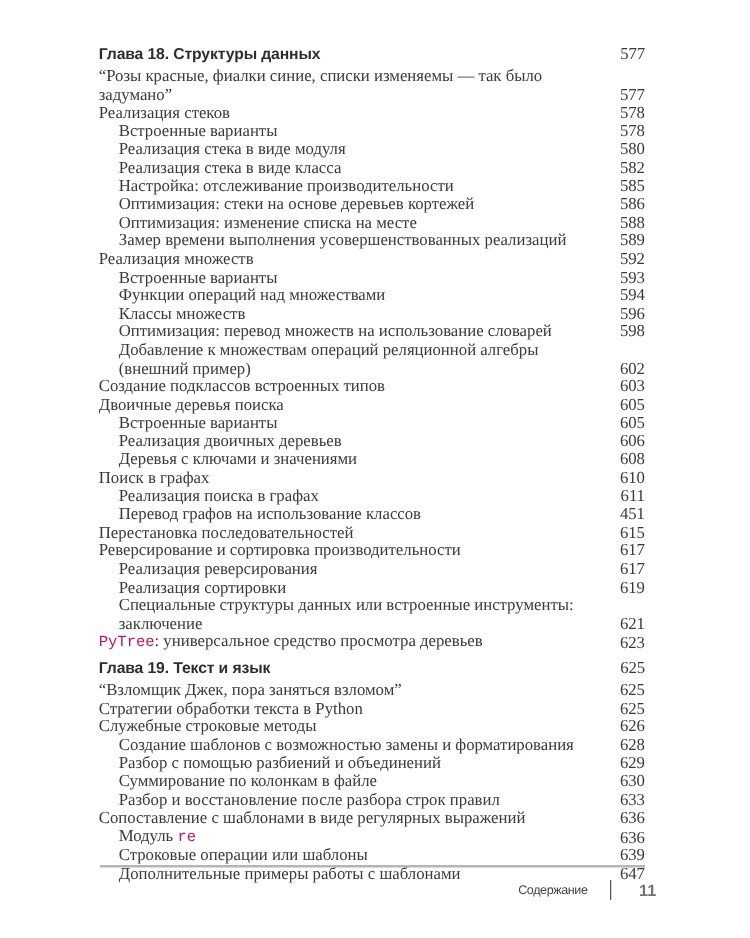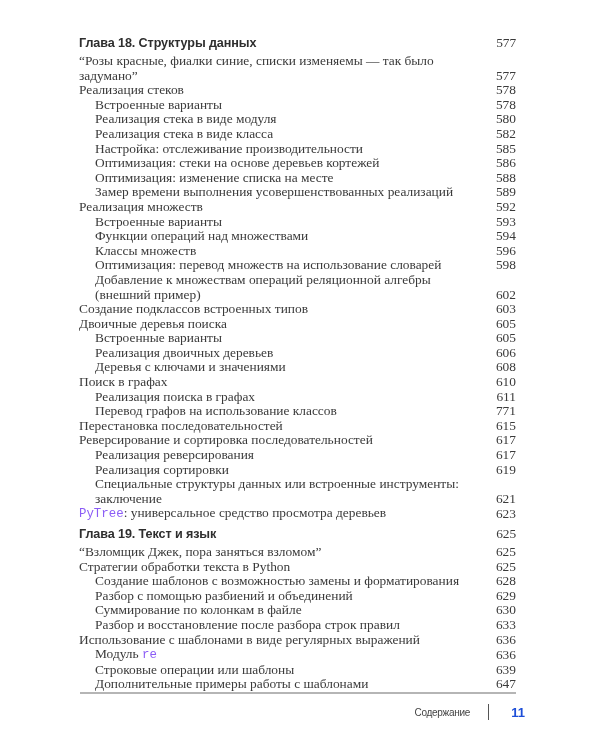--- a/index.html
+++ b/index.html
@@ -7,27 +7,27 @@
        font-family:"Liberation Serif","DejaVu Serif",serif;color:#3a3a3a;}
   .toc{position:absolute;left:79px;top:35px;width:437px;}
   .row{display:flex;justify-content:space-between;align-items:flex-end;font-size:13.4px;line-height:14.6px;}
   .row .t{flex:1;padding-right:14px;}
   .row .p{width:28px;text-align:right;white-space:nowrap;}
   .l2 .t{padding-left:16px;}
   .chap{font-family:"Liberation Sans","DejaVu Sans",sans-serif;font-weight:bold;font-size:12.6px;color:#2e2e2e;
         line-height:16px;margin-bottom:3px;letter-spacing:-0.1px;}
   .chap .p{font-family:"Liberation Serif","DejaVu Serif",serif;font-weight:normal;font-size:13.4px;color:#3a3a3a;}
   .chap.second{margin-top:4px;align-items:center;}
-  .mono{font-family:"Liberation Mono","DejaVu Sans Mono",monospace;font-size:12.4px;color:#8b5cf6;}
+  .mono{font-family:"Liberation Mono","DejaVu Sans Mono",monospace;font-size:12.4px;color:#be185d;}
   .footer-line{position:absolute;left:80px;top:692px;width:436px;height:2px;background:#b5b5b5;}
   .footer{position:absolute;top:704px;right:75px;display:flex;align-items:center;
           font-family:"Liberation Sans","DejaVu Sans",sans-serif;}
   .footer .label{font-size:10px;color:#444;letter-spacing:-0.3px;}
   .footer .sep{width:1px;height:16px;background:#555;margin:0 14px 0 18px;}
-  .footer .num{font-weight:bold;font-size:13px;color:#1d4ed8;width:22px;text-align:right;}
+  .footer .num{font-weight:bold;font-size:13px;color:#737373;width:22px;text-align:right;}
 </style>
 </head>
 <body>
 
 <div class="toc">
 
   <div class="row chap">
     <span class="t">Глава 18. Структуры данных</span>
     <span class="p">577</span>
   </div>
@@ -115,28 +115,28 @@
       <div class="row l1">
         <span class="t"><span>Поиск в графах</span></span>
         <span class="p">610</span>
       </div>
       <div class="row l2">
         <span class="t"><span>Реализация поиска в графах</span></span>
         <span class="p">611</span>
       </div>
       <div class="row l2">
         <span class="t"><span>Перевод графов на использование классов</span></span>
-        <span class="p">771</span>
+        <span class="p">451</span>
       </div>
       <div class="row l1">
         <span class="t"><span>Перестановка последовательностей</span></span>
         <span class="p">615</span>
       </div>
       <div class="row l1">
-        <span class="t"><span>Реверсирование и сортировка последовательностей</span></span>
+        <span class="t"><span>Реверсирование и сортировка производительности</span></span>
         <span class="p">617</span>
       </div>
       <div class="row l2">
         <span class="t"><span>Реализация реверсирования</span></span>
         <span class="p">617</span>
       </div>
       <div class="row l2">
         <span class="t"><span>Реализация сортировки</span></span>
         <span class="p">619</span>
       </div>
@@ -156,38 +156,42 @@
   </div>
   <div id="ch1">
       <div class="row l1">
         <span class="t"><span>“Взломщик Джек, пора заняться взломом”</span></span>
         <span class="p">625</span>
       </div>
       <div class="row l1">
         <span class="t"><span>Стратегии обработки текста в Python</span></span>
         <span class="p">625</span>
       </div>
+      <div class="row l1">
+        <span class="t"><span>Служебные строковые методы</span></span>
+        <span class="p">626</span>
+      </div>
       <div class="row l2">
         <span class="t"><span>Создание шаблонов с возможностью замены и форматирования</span></span>
         <span class="p">628</span>
       </div>
       <div class="row l2">
         <span class="t"><span>Разбор с помощью разбиений и объединений</span></span>
         <span class="p">629</span>
       </div>
       <div class="row l2">
         <span class="t"><span>Суммирование по колонкам в файле</span></span>
         <span class="p">630</span>
       </div>
       <div class="row l2">
         <span class="t"><span>Разбор и восстановление после разбора строк правил</span></span>
         <span class="p">633</span>
       </div>
       <div class="row l1">
-        <span class="t"><span>Использование с шаблонами в виде регулярных выражений</span></span>
+        <span class="t"><span>Сопоставление с шаблонами в виде регулярных выражений</span></span>
         <span class="p">636</span>
       </div>
       <div class="row l2">
         <span class="t"><span>Модуль </span><span class="mono">re</span></span>
         <span class="p">636</span>
       </div>
       <div class="row l2">
         <span class="t"><span>Строковые операции или шаблоны</span></span>
         <span class="p">639</span>
       </div>

